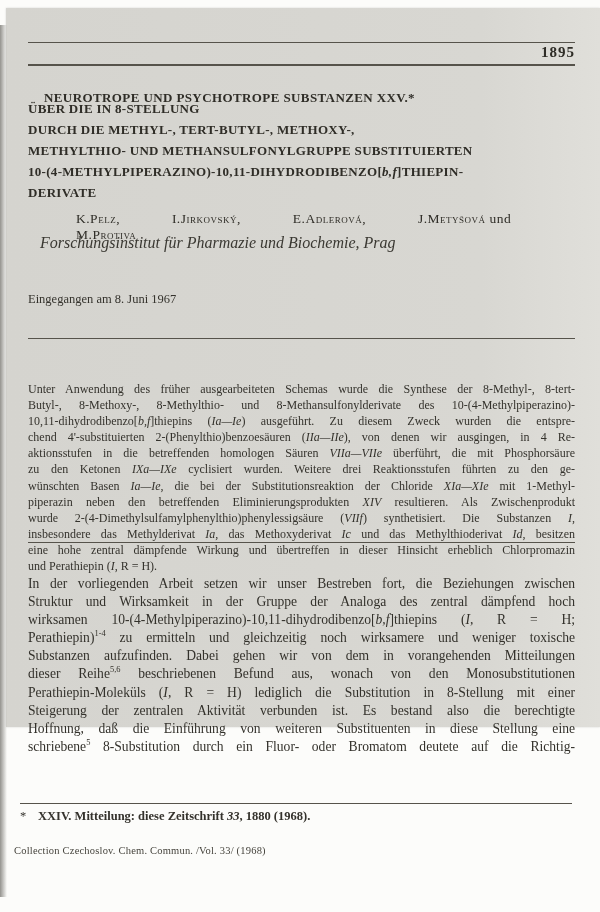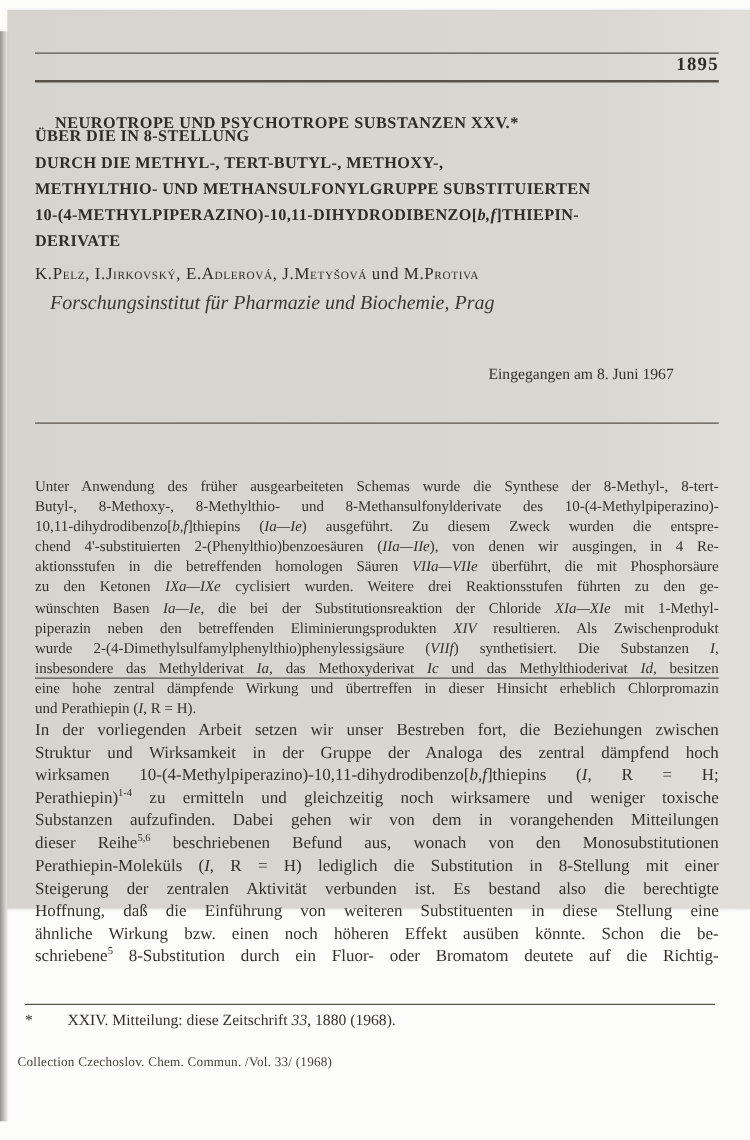--- a/index.html
+++ b/index.html
@@ -29,46 +29,46 @@
     font-weight:bold;font-size:13px;letter-spacing:.4px;color:#2f2d27;margin:16px;
   }
   .article-title{
     position:absolute;top:90px;left:22px;right:25px;
     font-weight:bold;font-size:13px;line-height:21px;letter-spacing:.3px;color:#2f2d27;
   }
   .authors{
     position:absolute;top:203px;left:22px;right:25px;
     font-size:13.5px;letter-spacing:.5px;color:#2f2d27;
   }
-  .sc{font-variant:small-caps;}
+  .sc{font-variant:small-caps;margin-left:48px;}
   .affiliation{
     position:absolute;top:226px;left:34px;right:25px;
     font-style:italic;font-size:16px;color:#3a3832;
   }
   .received{
-    position:absolute;top:284px;left:22px;right:61px;text-align:right;
+    position:absolute;top:284px;left:22px;right:61px;text-align:left;
     font-size:12.5px;color:#34322c;
   }
   .abstract{
     position:absolute;top:340px;left:22px;right:25px;
     font-size:12px;line-height:16.1px;color:#34322c;margin-top:33px;
   }
   .bodytext{
     position:absolute;top:567px;left:22px;right:25px;
     font-size:13.6px;line-height:18.1px;color:#33312b;
   }
   .jl{text-align:justify;text-align-last:justify;white-space:normal;}
   .jl.last{text-align-last:left;}
   .fnrule{position:absolute;top:795px;left:14px;right:28px;height:1px;background:#56534b;}
   .footnote{
     position:absolute;top:801px;left:22px;right:25px;
     font-size:12.5px;color:#34322c;
   }
   .fn-marker{position:absolute;left:-8px;top:0;}
-  .fn-text{display:block;margin-left:26px;}
+  .fn-text{display:block;margin-left:10px;font-weight:bold;}
   .footer{
     position:absolute;top:837px;left:8px;right:25px;
     font-size:10.5px;letter-spacing:.2px;color:#45433c;
   }
   sup{font-size:62%;line-height:0;vertical-align:super;letter-spacing:0;}
   i{font-style:italic;}
 </style>
 </head>
 <body>
 
@@ -115,21 +115,20 @@
   <div class="bodytext">
       <div class="jl">In der vorliegenden Arbeit setzen wir unser Bestreben fort, die Beziehungen zwischen</div>
       <div class="jl">Struktur und Wirksamkeit in der Gruppe der Analoga des zentral dämpfend hoch</div>
       <div class="jl">wirksamen 10-(4-Methylpiperazino)-10,11-dihydrodibenzo[<i>b,f</i>]thiepins (<i>I</i>, R = H;</div>
       <div class="jl">Perathiepin)<sup>1-4</sup> zu ermitteln und gleichzeitig noch wirksamere und weniger toxische</div>
       <div class="jl">Substanzen aufzufinden. Dabei gehen wir von dem in vorangehenden Mitteilungen</div>
       <div class="jl">dieser Reihe<sup>5,6</sup> beschriebenen Befund aus, wonach von den Monosubstitutionen</div>
       <div class="jl">Perathiepin-Moleküls (<i>I</i>, R = H) lediglich die Substitution in 8-Stellung mit einer</div>
       <div class="jl">Steigerung der zentralen Aktivität verbunden ist. Es bestand also die berechtigte</div>
       <div class="jl">Hoffnung, daß die Einführung von weiteren Substituenten in diese Stellung eine</div>
-      <div class="jl">ähnliche Wirkung bzw. einen noch höheren Effekt ausüben könnte. Schon die be-</div>
       <div class="jl">schriebene<sup>5</sup> 8-Substitution durch ein Fluor- oder Bromatom deutete auf die Richtig-</div>
     </div>
 
   <div class="fnrule"></div>
 
   <div class="footnote">
     <span class="fn-marker">*</span>
     <span class="fn-text">XXIV. Mitteilung: diese Zeitschrift <i>33</i>, 1880 (1968).</span>
   </div>
 

